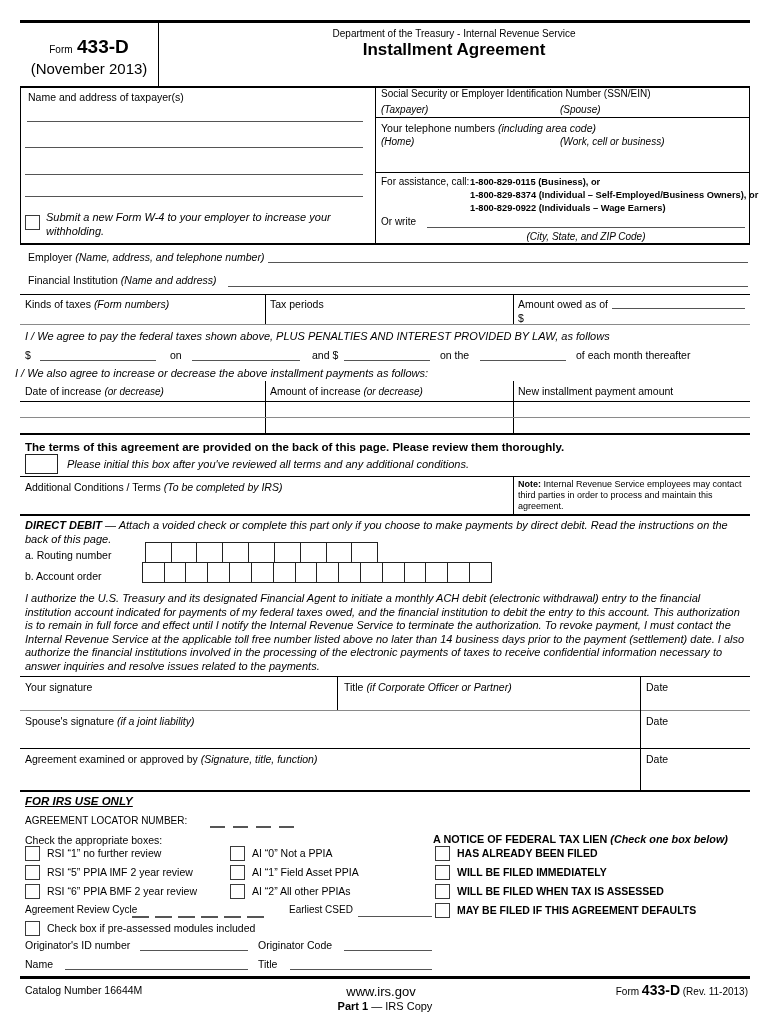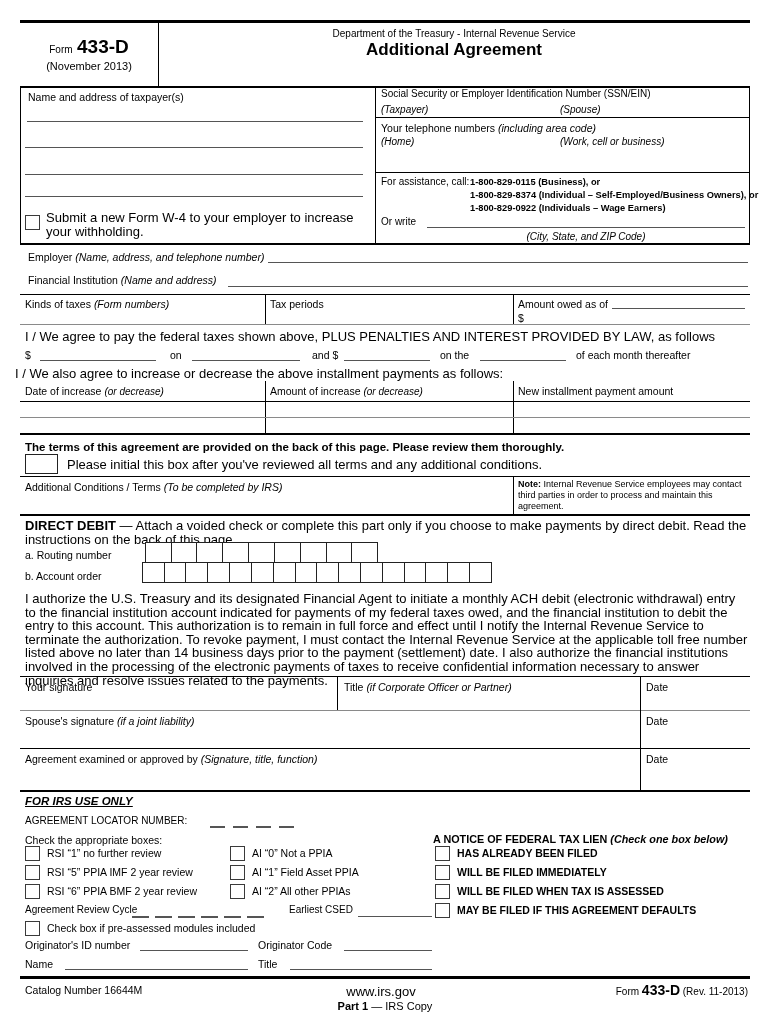--- a/index.html
+++ b/index.html
@@ -12,44 +12,44 @@
   .sm  { font-size:10px; }
   .xs  { font-size:9.3px; }
   .it  { font-style:italic; }
   .b   { font-weight:bold; }
   .hline { position:absolute; background:#000; height:1px; }
   .vline { position:absolute; background:#000; width:1px; }
   .gray  { background:#8a8a8a; }
   .wline { position:absolute; height:0; border-bottom:1.3px solid #555; }
   .dash  { position:absolute; height:0; border-bottom:2px solid #555; }
   .cb { position:absolute; width:13px; height:13px; border:1.4px solid #3a3a3a; background:#fff; }
-  .para { position:absolute; font-size:13px; line-height:13.5px; }
+  .para { position:absolute; font-size:11px; line-height:13.5px;font-style:italic; }
   .boxrow { position:absolute; display:flex; }
   .boxrow .cell { width:25px; height:19px; border:1.2px solid #222; margin-left:-1.2px; background:#fff; }
   .boxrow.acct .cell { width:21px; }
   .center { text-align:center; }
   .right { text-align:right; }
 </style>
 </head>
 <body>
 
 <div id="form">
 
   <div class="hline" style="left:20px;top:20px;width:730px;height:3px"></div>
   <div class="vline" style="left:158px;top:23px;height:63px"></div>
   <div class="hline" style="left:20px;top:86px;width:730px;height:1.5px"></div>
 
   <div class="abs center" style="left:20px;top:36px;width:138px">
     <span style="font-size:10px">Form</span>
     <span class="b" style="font-size:19px">433-D</span>
   </div>
-  <div class="abs center" style="left:20px;top:60px;width:138px;font-size:11px">(November 2013)</div>
+  <div class="abs center" style="left:20px;top:60px;width:138px;font-size:15px">(November 2013)</div>
 
   <div class="abs center" style="left:158px;top:28px;width:592px;font-size:10px">Department of the Treasury - Internal Revenue Service</div>
-  <div class="abs center b" style="left:158px;top:40px;width:592px;font-size:17px">Additional Agreement</div>
+  <div class="abs center b" style="left:158px;top:40px;width:592px;font-size:17px">Installment Agreement</div>
 
   <div class="vline" style="left:20px;top:86px;height:157px"></div>
   <div class="vline" style="left:749px;top:86px;height:157px"></div>
   <div class="vline" style="left:375px;top:86px;height:157px"></div>
   <div class="hline" style="left:20px;top:243px;width:730px;height:2px"></div>
 
   <div class="lbl" style="left:28px;top:91px">Name and address of taxpayer(s)</div>
   <div class="wline" style="left:27px;top:121px;width:336px"></div>
   <div class="wline" style="left:25px;top:147px;width:338px"></div>
   <div class="wline" style="left:25px;top:174px;width:338px"></div>

